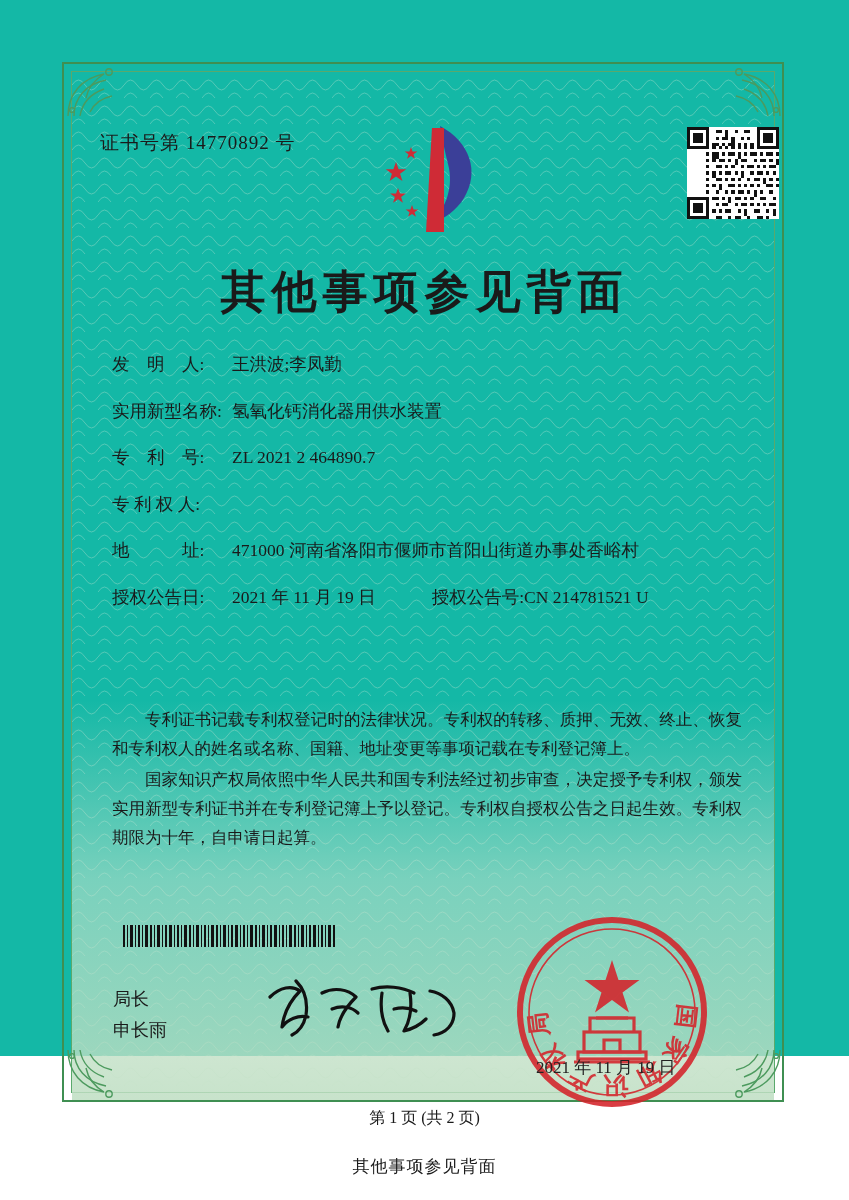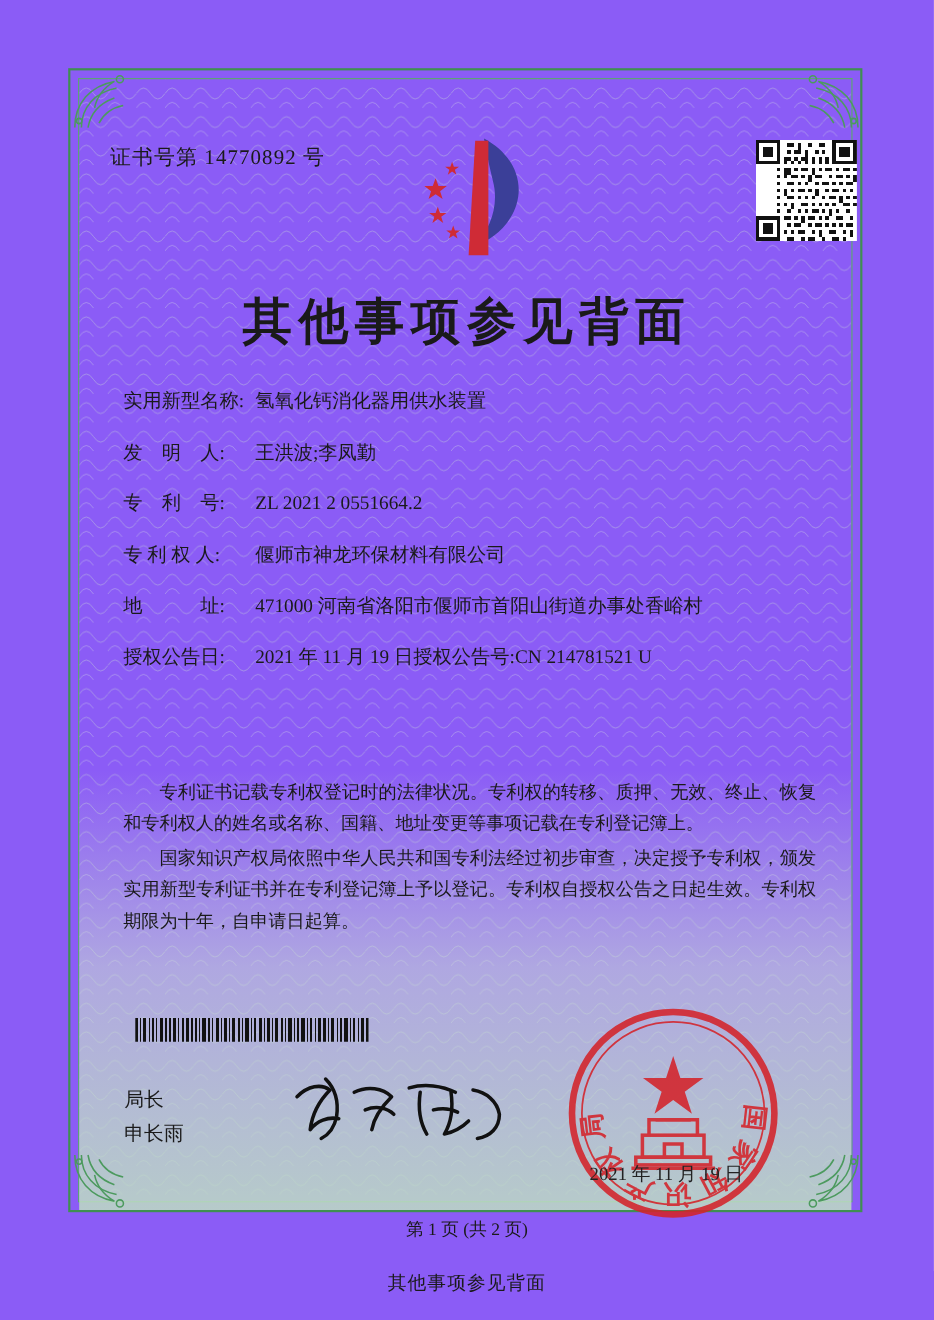--- a/index.html
+++ b/index.html
@@ -13,22 +13,22 @@
     position: relative;
     font-family: "Liberation Serif", "DejaVu Serif", serif;
     color: #1a1a1a;
     overflow: hidden;
   }
 
   
   #certificate {
     position: absolute;
     left: 0; top: 0;
-    width: 849px; height: 1200px;
-    background: #8b5cf6;
+    width: 849px; height: 1056px;
+    background: #14b8a6;
   }
 
   
   .frame-outer {
     position: absolute;
     left: 62px; top: 62px;
     width: 722px; height: 1040px;
     border: 2px solid #3f8f52;
     box-sizing: border-box;
   }
@@ -110,21 +110,21 @@
     align-items: baseline;
     margin-bottom: 22.5px;
     white-space: nowrap;
   }
   .row .lbl {
     width: 120px;
     flex: 0 0 120px;
     letter-spacing: 0px;
   }
   .row .val { flex: 1 1 auto; }
-  .row .val2-lbl { }
+  .row .val2-lbl { margin-left: 56px; }
 
   
   .paras {
     position: absolute;
     left: 112px; top: 705px;
     width: 630px;
     font-size: 16.5px;
     line-height: 29px;
     text-align: justify;
   }
@@ -314,34 +314,33 @@
                  M25 26h1v1h-1z M27 26h1v2h-1z
                  M9 28h2v1h-2z M13 28h1v1h-1z M15 28h2v1h-2z M19 28h1v1h-1z M22 28h2v1h-2z M25 28h1v1h-1z"></path>
       </g>
     </svg>
   </div>
 
   <div class="title">其他事项参见背面</div>
 
   <div class="fields">
     <div class="row">
+      <span class="lbl">发　明　人:</span>
+      <span class="val">王洪波;李凤勤</span>
+    </div>
+    <div class="row">
       <span class="lbl">实用新型名称:</span>
       <span class="val">氢氧化钙消化器用供水装置</span>
     </div>
     <div class="row">
-      <span class="lbl">发　明　人:</span>
-      <span class="val">王洪波;李凤勤</span>
-    </div>
-    <div class="row">
       <span class="lbl">专　利　号:</span>
-      <span class="val">ZL 2021 2 0551664.2</span>
+      <span class="val">ZL 2021 2 464890.7</span>
     </div>
     <div class="row">
       <span class="lbl">专 利 权 人:</span>
-      <span class="val">偃师市神龙环保材料有限公司</span>
     </div>
     <div class="row">
       <span class="lbl">地　　　址:</span>
       <span class="val">471000 河南省洛阳市偃师市首阳山街道办事处香峪村</span>
     </div>
     <div class="row">
       <span class="lbl">授权公告日:</span>
       <span>2021 年 11 月 19 日</span>
       <span class="val2-lbl">授权公告号:</span>
       <span style="margin-left:0">CN 214781521 U</span>

